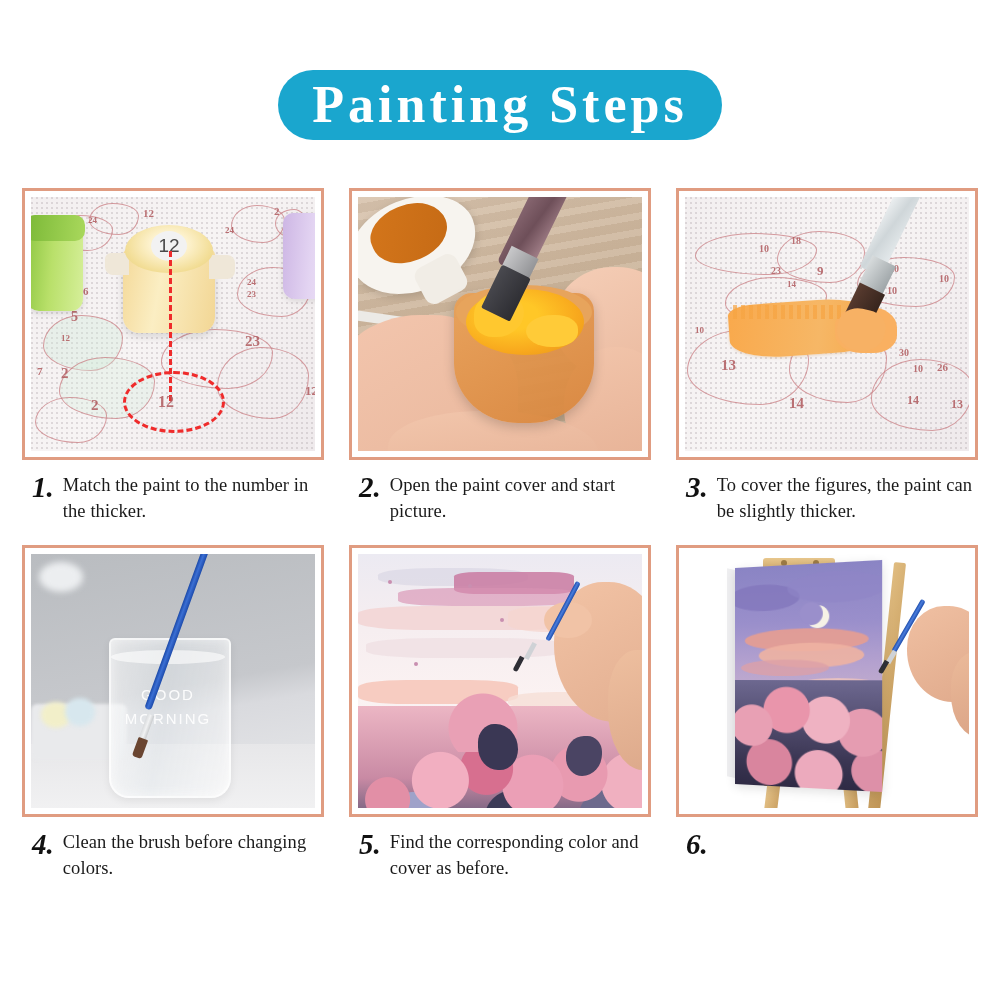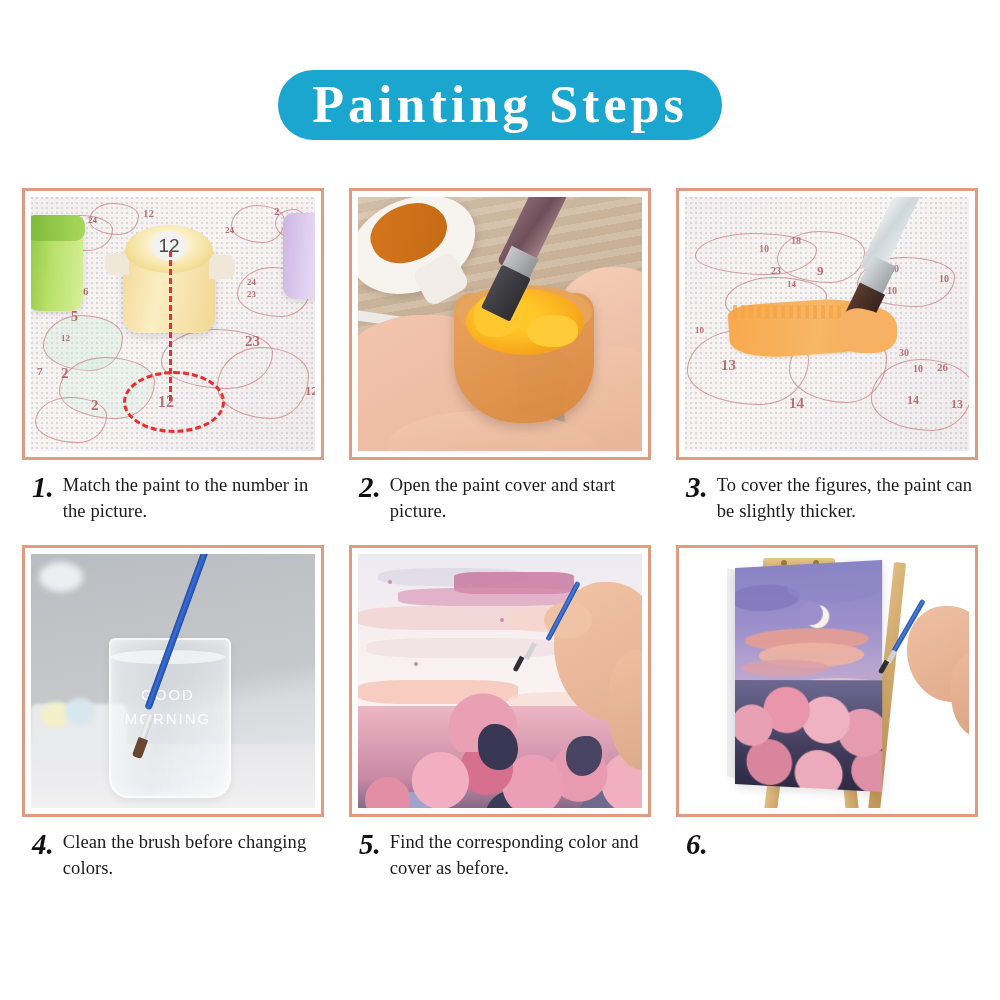--- a/index.html
+++ b/index.html
@@ -217,21 +217,21 @@
         <div class="pot" style="left:94px;top:28px;width:88px;height:48px;background:radial-gradient(ellipse at 50% 40%,#fdf2ce 30%,#f2dd95 70%,#e5cd80 100%);border-radius:50%/54% 54% 46% 46%;"></div>
         <div class="lid-num" style="left:120px;top:34px;width:36px;height:30px;font-size:19px;">12</div>
 
         <div class="dashline" style="left:138px;top:54px;height:150px;"></div>
         <div class="dashcircle" style="left:92px;top:174px;width:96px;height:56px;"></div>
         <div class="numline" style="left:127px;top:196px;font-size:16px;color:#b05a5e;">12</div>
       </div>
     </div>
     <div class="caption">
       <span class="num">1.</span>
-      <span class="txt">Match the paint to the number in the picture.</span>
+      <span class="txt">Match the paint to the number in the thicker.</span>
     </div>
   </div>
 
   <div class="cell">
     <div class="frame">
       <div class="photo" style="background:linear-gradient(160deg,#d8c3ad 0%,#cdb69c 40%,#c0a98e 100%);">
 
         <div style="position:absolute;left:0;top:0;width:100%;height:100%;background:repeating-linear-gradient(170deg,rgba(255,255,255,.10) 0 7px,rgba(0,0,0,.03) 7px 16px);"></div>
 
         <div style="position:absolute;left:-10px;top:2px;width:130px;height:92px;background:#f7f4ef;border-radius:50%/48% 48% 52% 52%;transform:rotate(-22deg);box-shadow:0 3px 8px rgba(0,0,0,.14);"></div>

